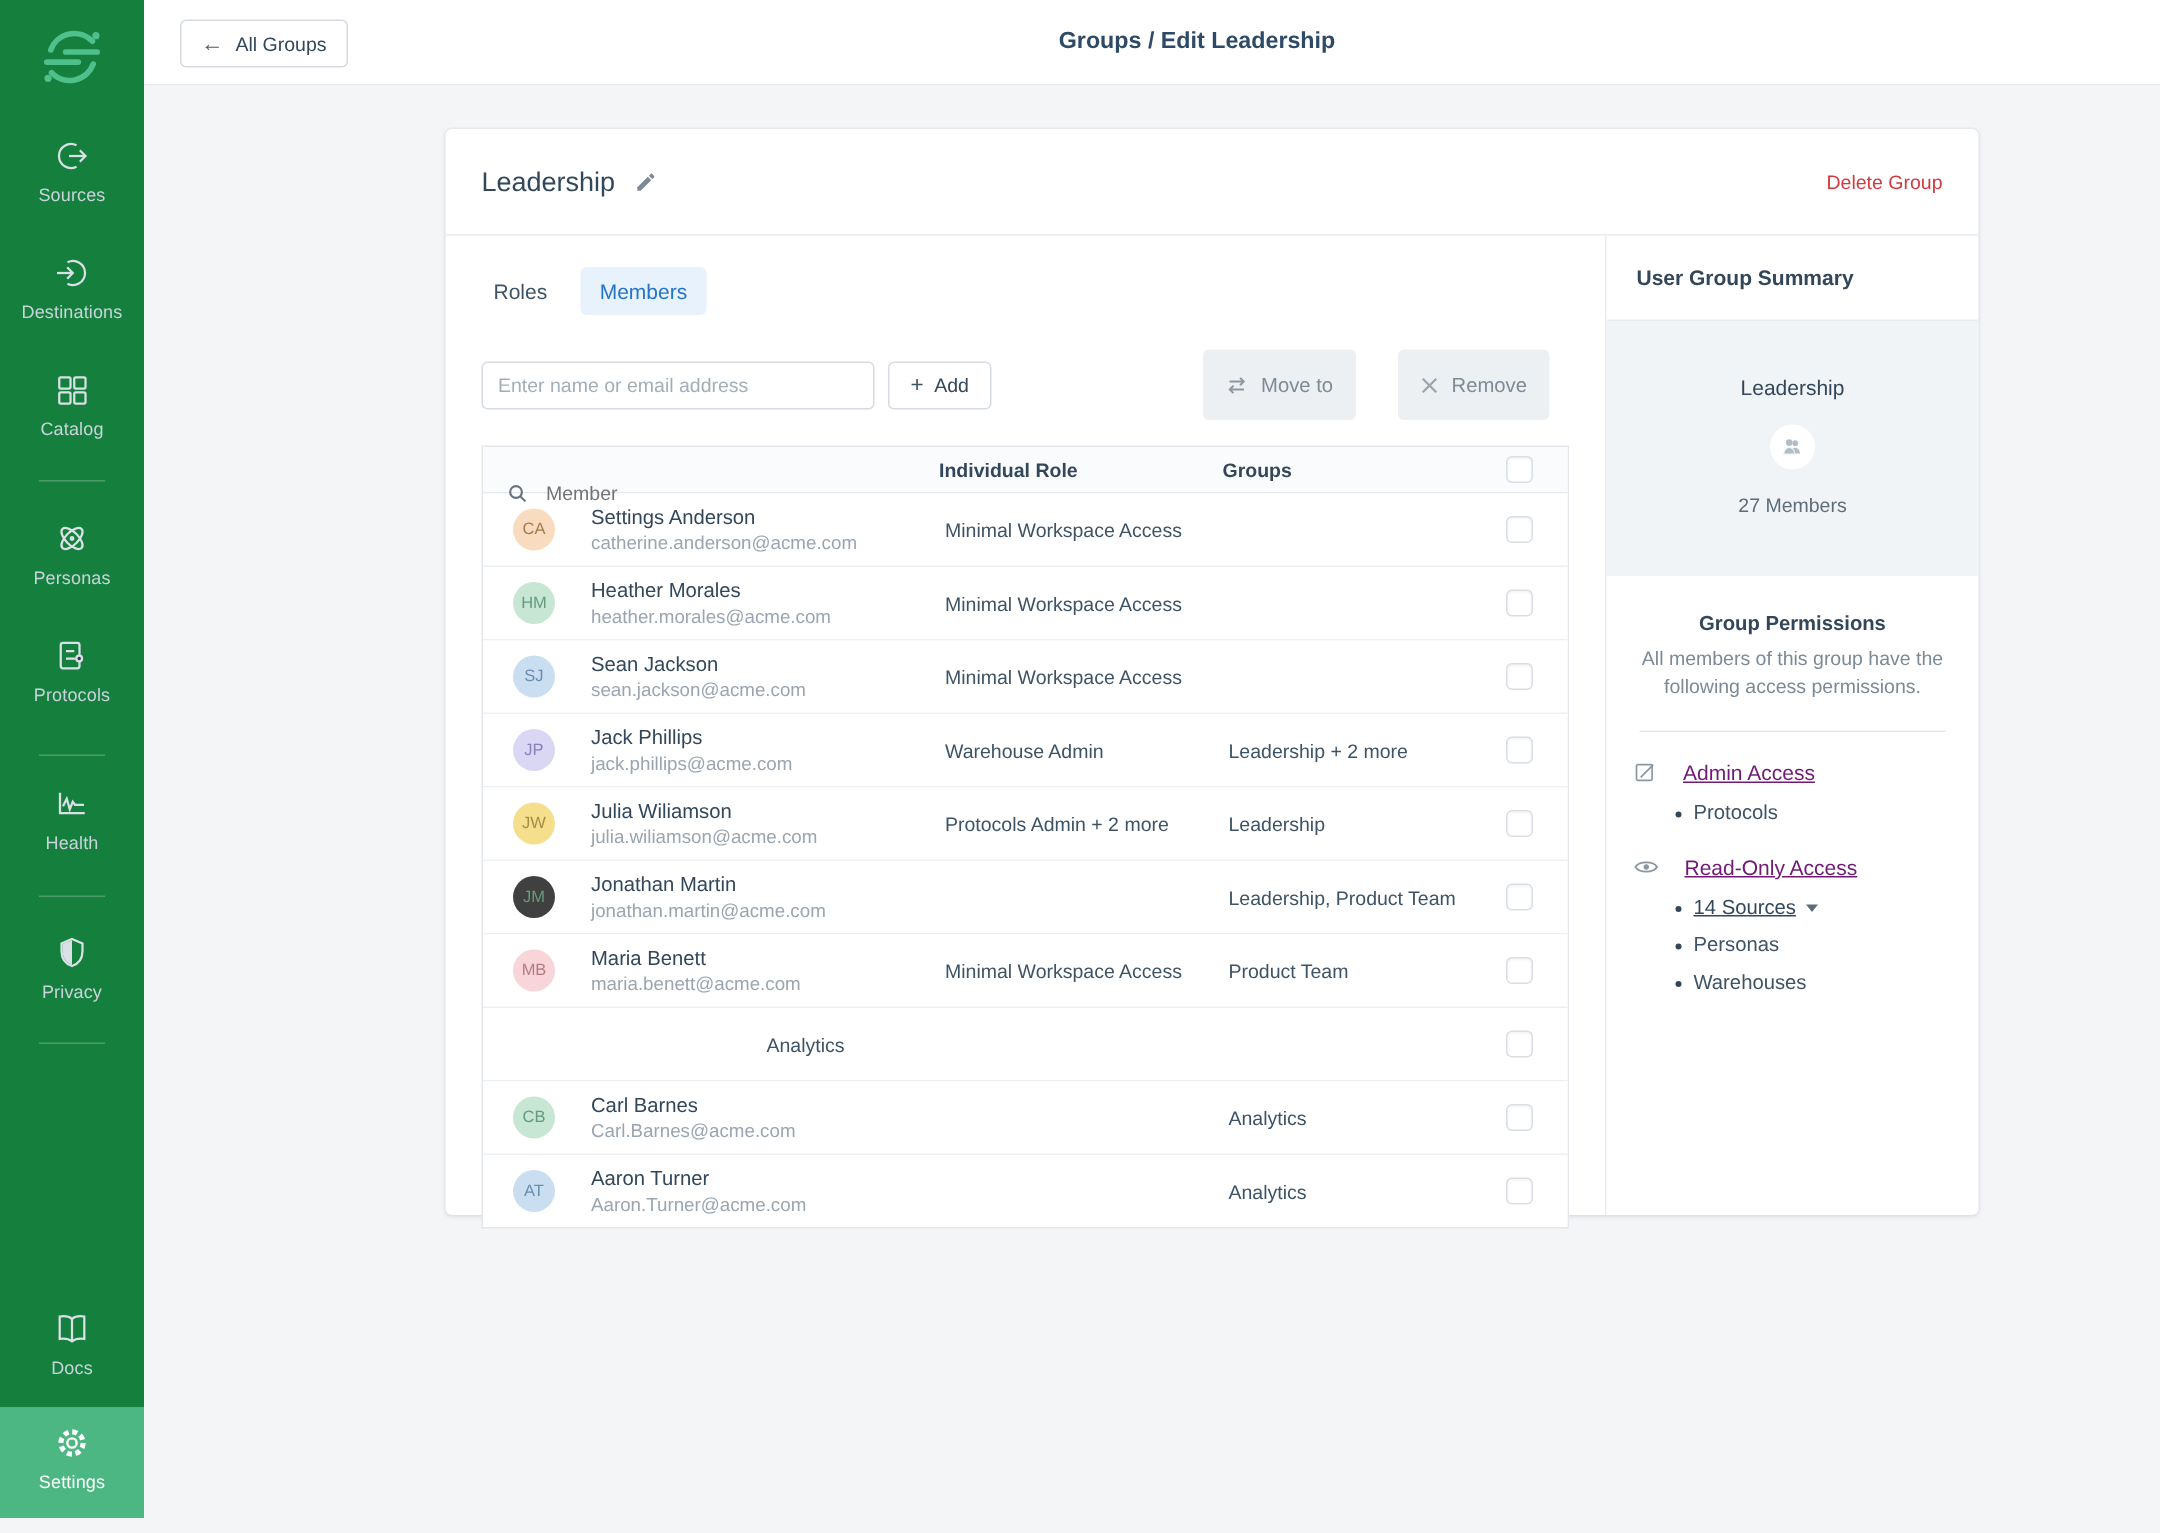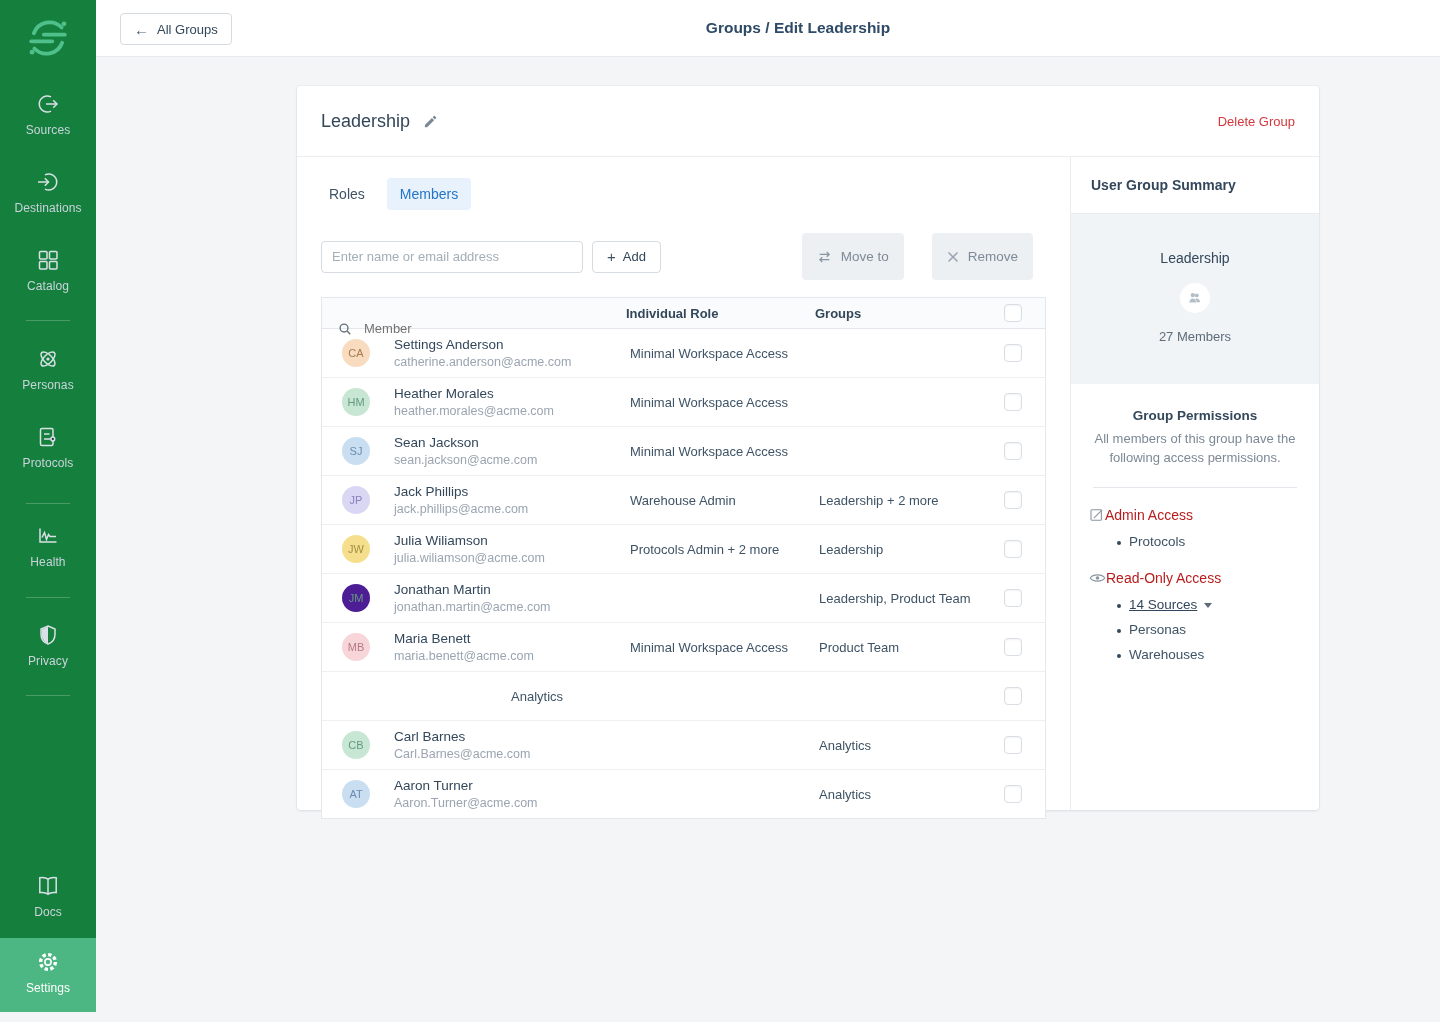--- a/index.html
+++ b/index.html
@@ -81,21 +81,21 @@
     border-bottom:1px solid #e9edf0;}
   .rail-tint{background:#f0f4f7;text-align:center;padding:36px 0 40px 0;}
   .rail-group-name{font-size:14px;color:#33475b;}
   .rail-avatar{width:30px;height:30px;border-radius:50%;background:#fff;margin:17px auto 16px auto;
     display:flex;align-items:center;justify-content:center;}
   .rail-members{font-size:13px;color:#5e6c7a;}
   .perm{padding:24px 18px 0 18px;}
   .perm-title{text-align:center;font-size:13.5px;font-weight:700;color:#33475b;}
   .perm-desc{text-align:center;font-size:13px;color:#7c8996;line-height:1.45;margin-top:7px;}
   .perm hr{border:none;border-top:1px solid #e4e8ec;margin:19px 4px;}
-  .acc-row{display:flex;align-items:center;gap:0;margin-top:4px;font-size:14px;color:#b91c1c;}
+  .acc-row{display:flex;align-items:center;gap:17px;margin-top:4px;font-size:14px;color:#701a75;text-decoration:underline;}
   .acc-row + .bullets{margin-top:6px;}
   .bullets{list-style:none;margin:0 0 16px 0;padding:0 0 0 28px;}
   .bullets li{position:relative;padding:5px 0 5px 12px;font-size:13.5px;color:#3e5365;}
   .bullets li::before{content:"";position:absolute;left:0;top:12px;width:4px;height:4px;border-radius:50%;background:#33475b;}
   .src-link{color:#33475b;text-decoration:underline;cursor:pointer;}
   .mini-caret{display:inline-block;width:0;height:0;border-left:4px solid transparent;border-right:4px solid transparent;
     border-top:5px solid #5e6c7a;margin-left:7px;vertical-align:middle;cursor:pointer;}
 </style>
 </head>
 <body>
@@ -342,21 +342,21 @@
     </div>
     <div class="col-role">Protocols Admin + 2 more</div>
     <div class="col-groups">Leadership</div>
     <div class="col-check">
                 <span class="checkbox"></span>
               </div>
   </div>
 
   <div class="t-row">
     <div class="col-member">
-      <span class="avatar" style="background: #4c1d95; color: rgb(100, 155, 126);">JM</span>
+      <span class="avatar" style="background: #404040; color: rgb(100, 155, 126);">JM</span>
       <span class="who">
         <span class="nm">Jonathan Martin</span>
         <span class="em">jonathan.martin@acme.com</span>
       </span>
     </div>
     <div class="col-role"></div>
     <div class="col-groups">Leadership, Product Team</div>
     <div class="col-check">
                 <span class="checkbox"></span>
               </div>

